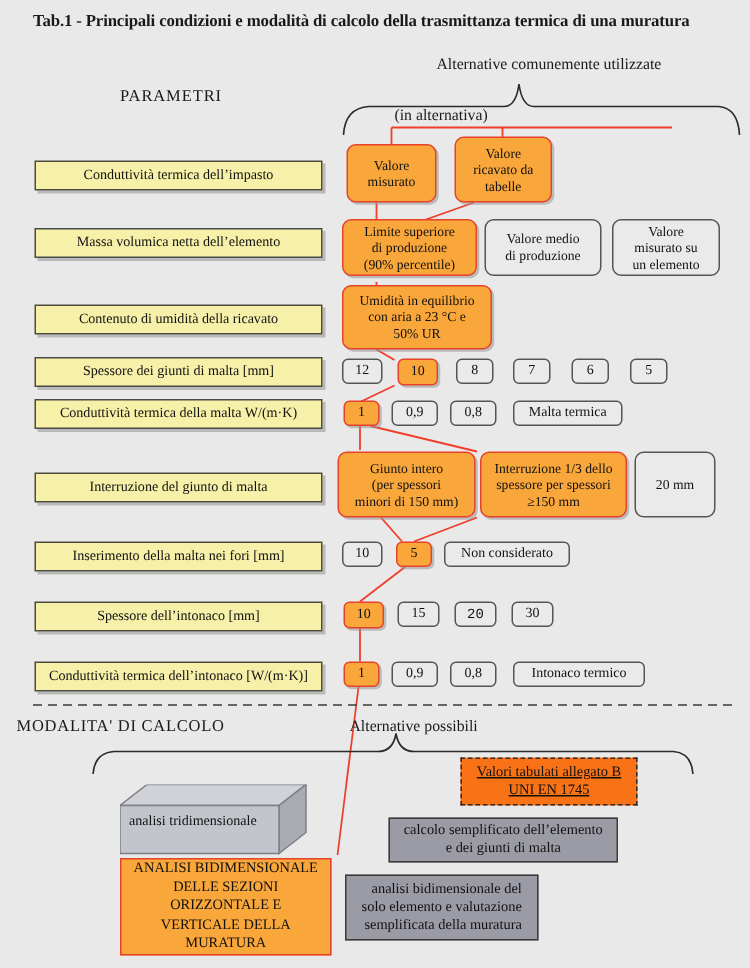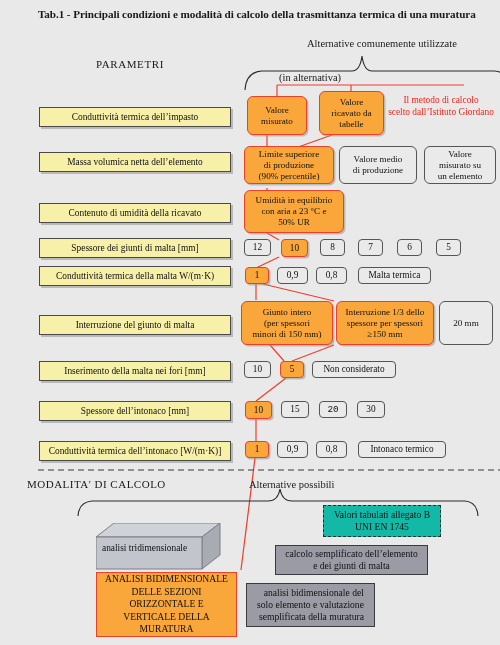--- a/index.html
+++ b/index.html
@@ -3,21 +3,21 @@
 <meta charset="utf-8">
 <style>
   html,body{margin:0;padding:0;}
   body{
     width:500px;height:645px;
     background:#e9e9e9;
     font-family:"Liberation Serif", serif;
     overflow:hidden;
     position:relative;
   }
-  #root{position:absolute;left:0;top:0;width:445px;height:645px;margin-left:16px;}
+  #root{position:absolute;left:0;top:0;width:445px;height:645px;}
   .abs{position:absolute;box-sizing:border-box;}
 
   
   .title{
     left:22px;top:8px;width:460px;
     font-size:11.2px;font-weight:bold;color:#1a1a1a;
     letter-spacing:-0.1px;white-space:nowrap;
   }
   .plain{font-size:10.5px;color:#1a1a1a;}
   .caps{font-size:11px;color:#1a1a1a;letter-spacing:0.5px;}
@@ -56,22 +56,23 @@
   }
 
   
   .gbox{
     background:#9b9ba6;
     border:1.2px solid #3a3a3a;
     display:flex;align-items:center;justify-content:center;
     text-align:center;font-size:9.6px;line-height:12px;color:#111;
   }
   .gbox.dashed{
-    background:#14b8a6;
+    background:#f97316;
     border:1.5px dashed #2b2b2b;
+    text-decoration:underline;
   }
   .bigorange{
     background:#f9a63a;
     border:1.6px solid #e8422a;
     display:flex;align-items:center;justify-content:center;
     text-align:center;font-size:9.6px;line-height:12.5px;color:#111;
     font-weight:normal;
   }
   .bigorange span{display:block;}
 
@@ -127,24 +128,20 @@
       <path d="M240,418 L240,441"></path>
 
       <path d="M239,458 L225,570"></path>
     </g>
 
     <line x1="22" y1="470" x2="488" y2="470" stroke="#3a3a3a" stroke-width="1.1" stroke-dasharray="6,4"></line>
 
     <path d="M62,516 Q63,502 76,501 L252,501 Q262,501 264,489 Q266,501 276,501 L449,501 Q461,502 462,516" fill="none" stroke="#2b2b2b" stroke-width="1.1"></path>
   </svg>
 
-  <div class="abs rednote" style="left:355px;top:95px;width:140px;">
-    <div>Il metodo di calcolo</div>
-    <div>scelto dall’Istituto Giordano</div>
-  </div>
 
   <div class="abs param" style="top:107px;">Conduttività termica dell’impasto</div>
   <div class="abs opt orange" style="left:231px;top:96px;width:60px;height:39px;">
     <span style="white-space:pre-line">Valore
 misurato</span>
   </div>
   <div class="abs opt orange" style="left:303px;top:91px;width:65px;height:44px;">
     <span style="white-space:pre-line">Valore
 ricavato da
 tabelle</span>

